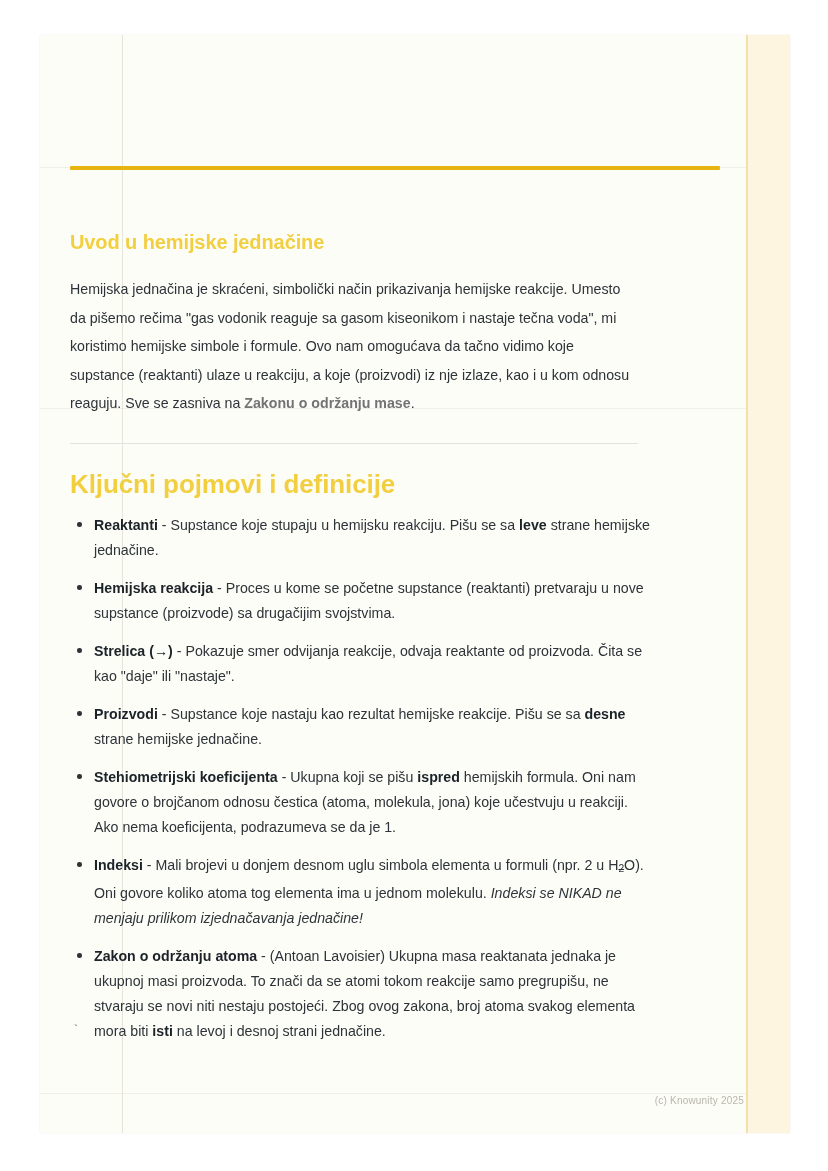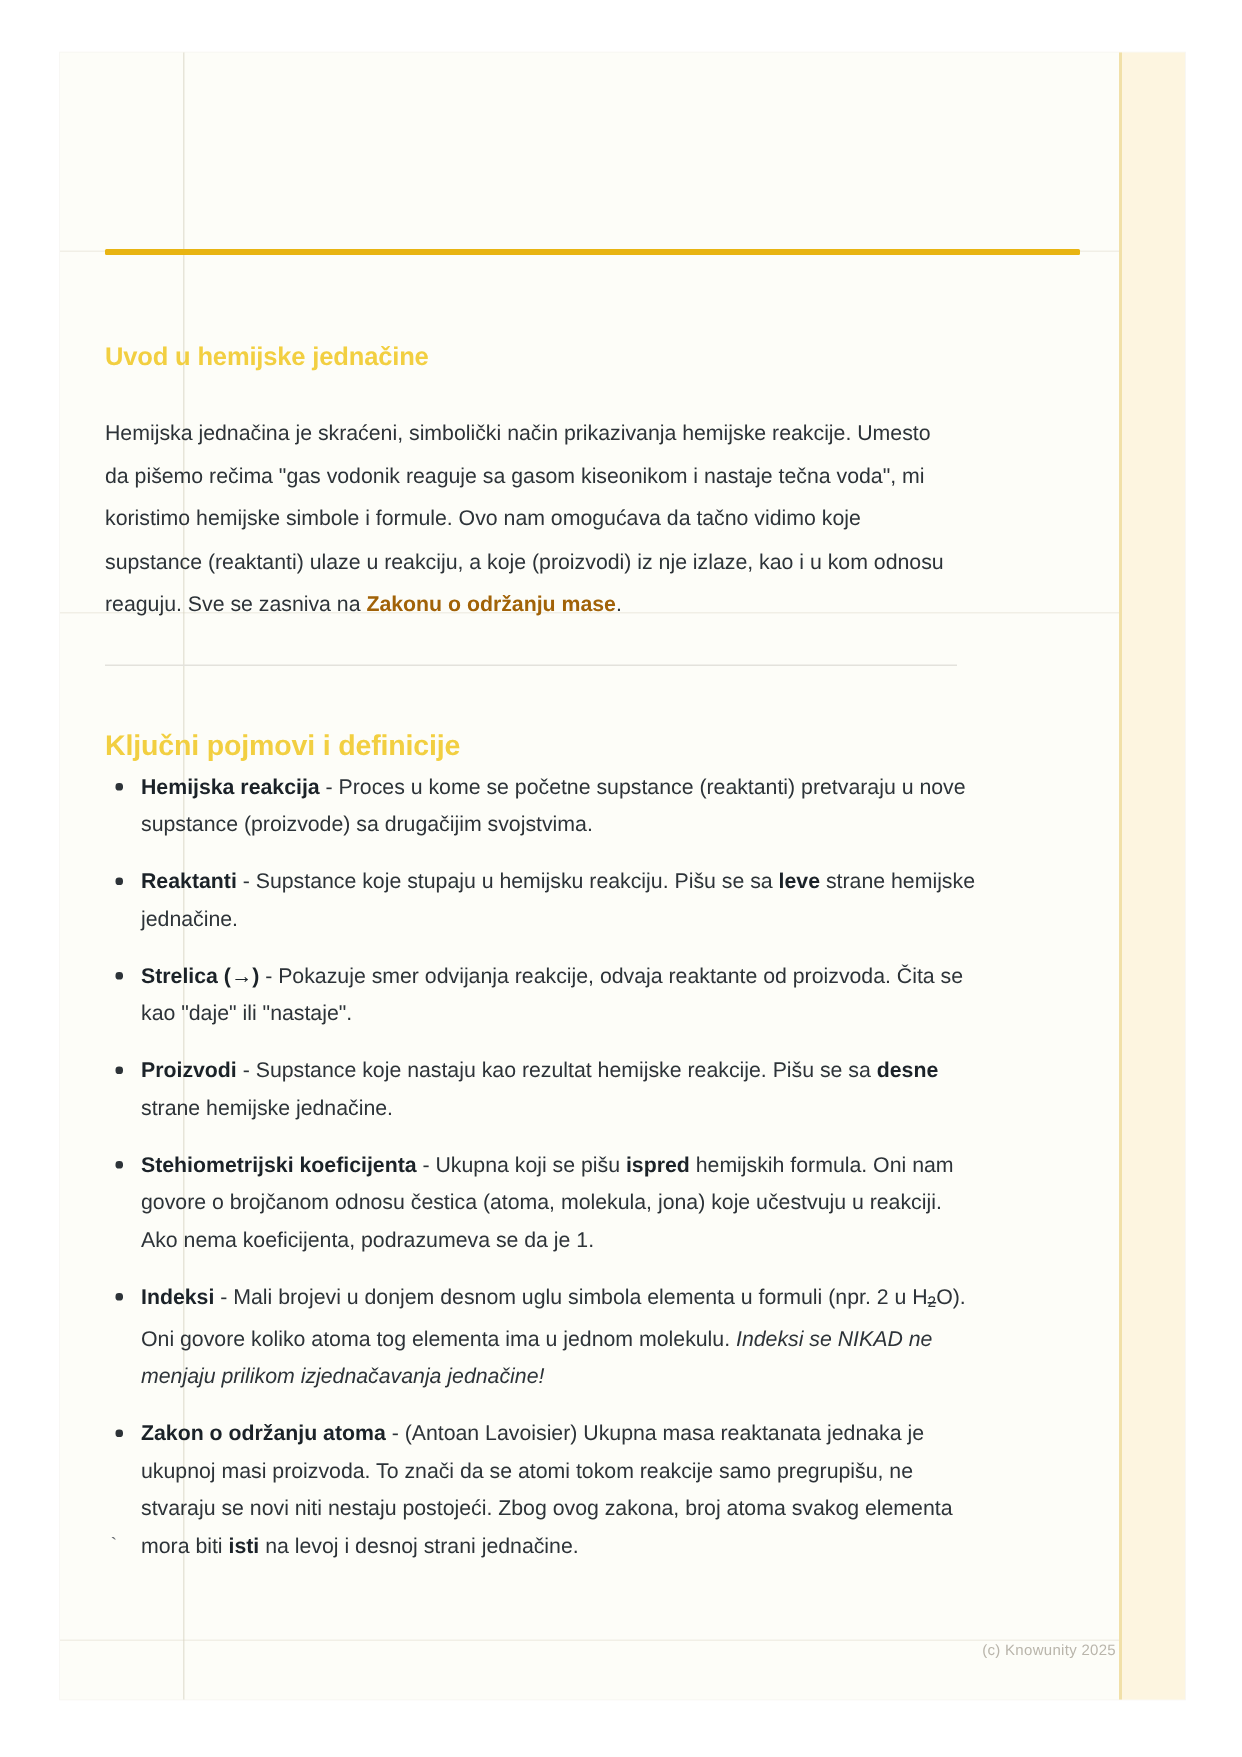--- a/index.html
+++ b/index.html
@@ -84,45 +84,45 @@
     width: 650px;
     height: 4px;
     background: #e8b412;
     border-radius: 1px;
   }
 
   
   .section-heading {
     position: absolute;
     left: 0;
-    font-size: 17px;
+    font-size: 20px;
     font-weight: 700;
     color: #f2cf41;
     letter-spacing: -0.1px;
     white-space: nowrap;
   }
   #heading-intro { top: 179px; }
   #heading-keyterms {
-    top: 436px;
-    font-size: 19px;
+    top: 412px;
+    font-size: 26px;
     text-align: center;
   }
 
   
   #intro-paragraph {
     position: absolute;
     left: 0;
     top: 226px;
     width: 568px;
     font-size: 14.2px;
     line-height: 28.5px;
     color: #2d3338;
     text-align: left;
   }
-  #intro-paragraph b { font-weight: 700; color: #a16207; }
+  #intro-paragraph b { font-weight: 700; color: #737373; }
 
   
   #section-divider {
     position: absolute;
     left: 0;
     top: 408px;
     width: 568px;
     height: 1px;
     background: #e3e2dc;
   }
@@ -206,28 +206,28 @@
 
     <p id="intro-paragraph"><span>Hemijska jednačina je skraćeni, simbolički način prikazivanja hemijske reakcije. Umesto da pišemo rečima "gas vodonik reaguje sa gasom kiseonikom i nastaje tečna voda", mi koristimo hemijske simbole i formule. Ovo nam omogućava da tačno vidimo koje supstance (reaktanti) ulaze u reakciju, a koje (proizvodi) iz nje izlaze, kao i u kom odnosu reaguju. Sve se zasniva na </span><b>Zakonu o održanju mase</b><span>.</span></p>
 
     <div id="section-divider"></div>
 
     <h2 id="heading-keyterms" class="section-heading">Ključni pojmovi i definicije</h2>
 
     <ul id="terms-list">
 
       <li>
+        <span class="bullet-dot"></span><b>Reaktanti</b><span> - </span><span>Supstance koje stupaju u hemijsku reakciju. Pišu se sa </span><b>leve</b><span> strane hemijske jednačine.</span>
+      </li>
+
+      <li>
         <span class="bullet-dot"></span><b>Hemijska reakcija</b><span> - </span><span>Proces u kome se početne supstance (reaktanti) pretvaraju u nove supstance (proizvode) sa drugačijim svojstvima.</span>
       </li>
 
       <li>
-        <span class="bullet-dot"></span><b>Reaktanti</b><span> - </span><span>Supstance koje stupaju u hemijsku reakciju. Pišu se sa </span><b>leve</b><span> strane hemijske jednačine.</span>
-      </li>
-
-      <li>
         <span class="bullet-dot"></span><b>Strelica (→)</b><span> - </span><span>Pokazuje smer odvijanja reakcije, odvaja reaktante od proizvoda. Čita se kao "daje" ili "nastaje".</span>
       </li>
 
       <li>
         <span class="bullet-dot"></span><b>Proizvodi</b><span> - </span><span>Supstance koje nastaju kao rezultat hemijske reakcije. Pišu se sa </span><b>desne</b><span> strane hemijske jednačine.</span>
       </li>
 
       <li>
         <span class="bullet-dot"></span><b>Stehiometrijski koeficijenta</b><span> - </span><span>Ukupna koji se pišu </span><b>ispred</b><span> hemijskih formula. Oni nam govore o brojčanom odnosu čestica (atoma, molekula, jona) koje učestvuju u reakciji. Ako nema koeficijenta, podrazumeva se da je 1.</span>
       </li>

